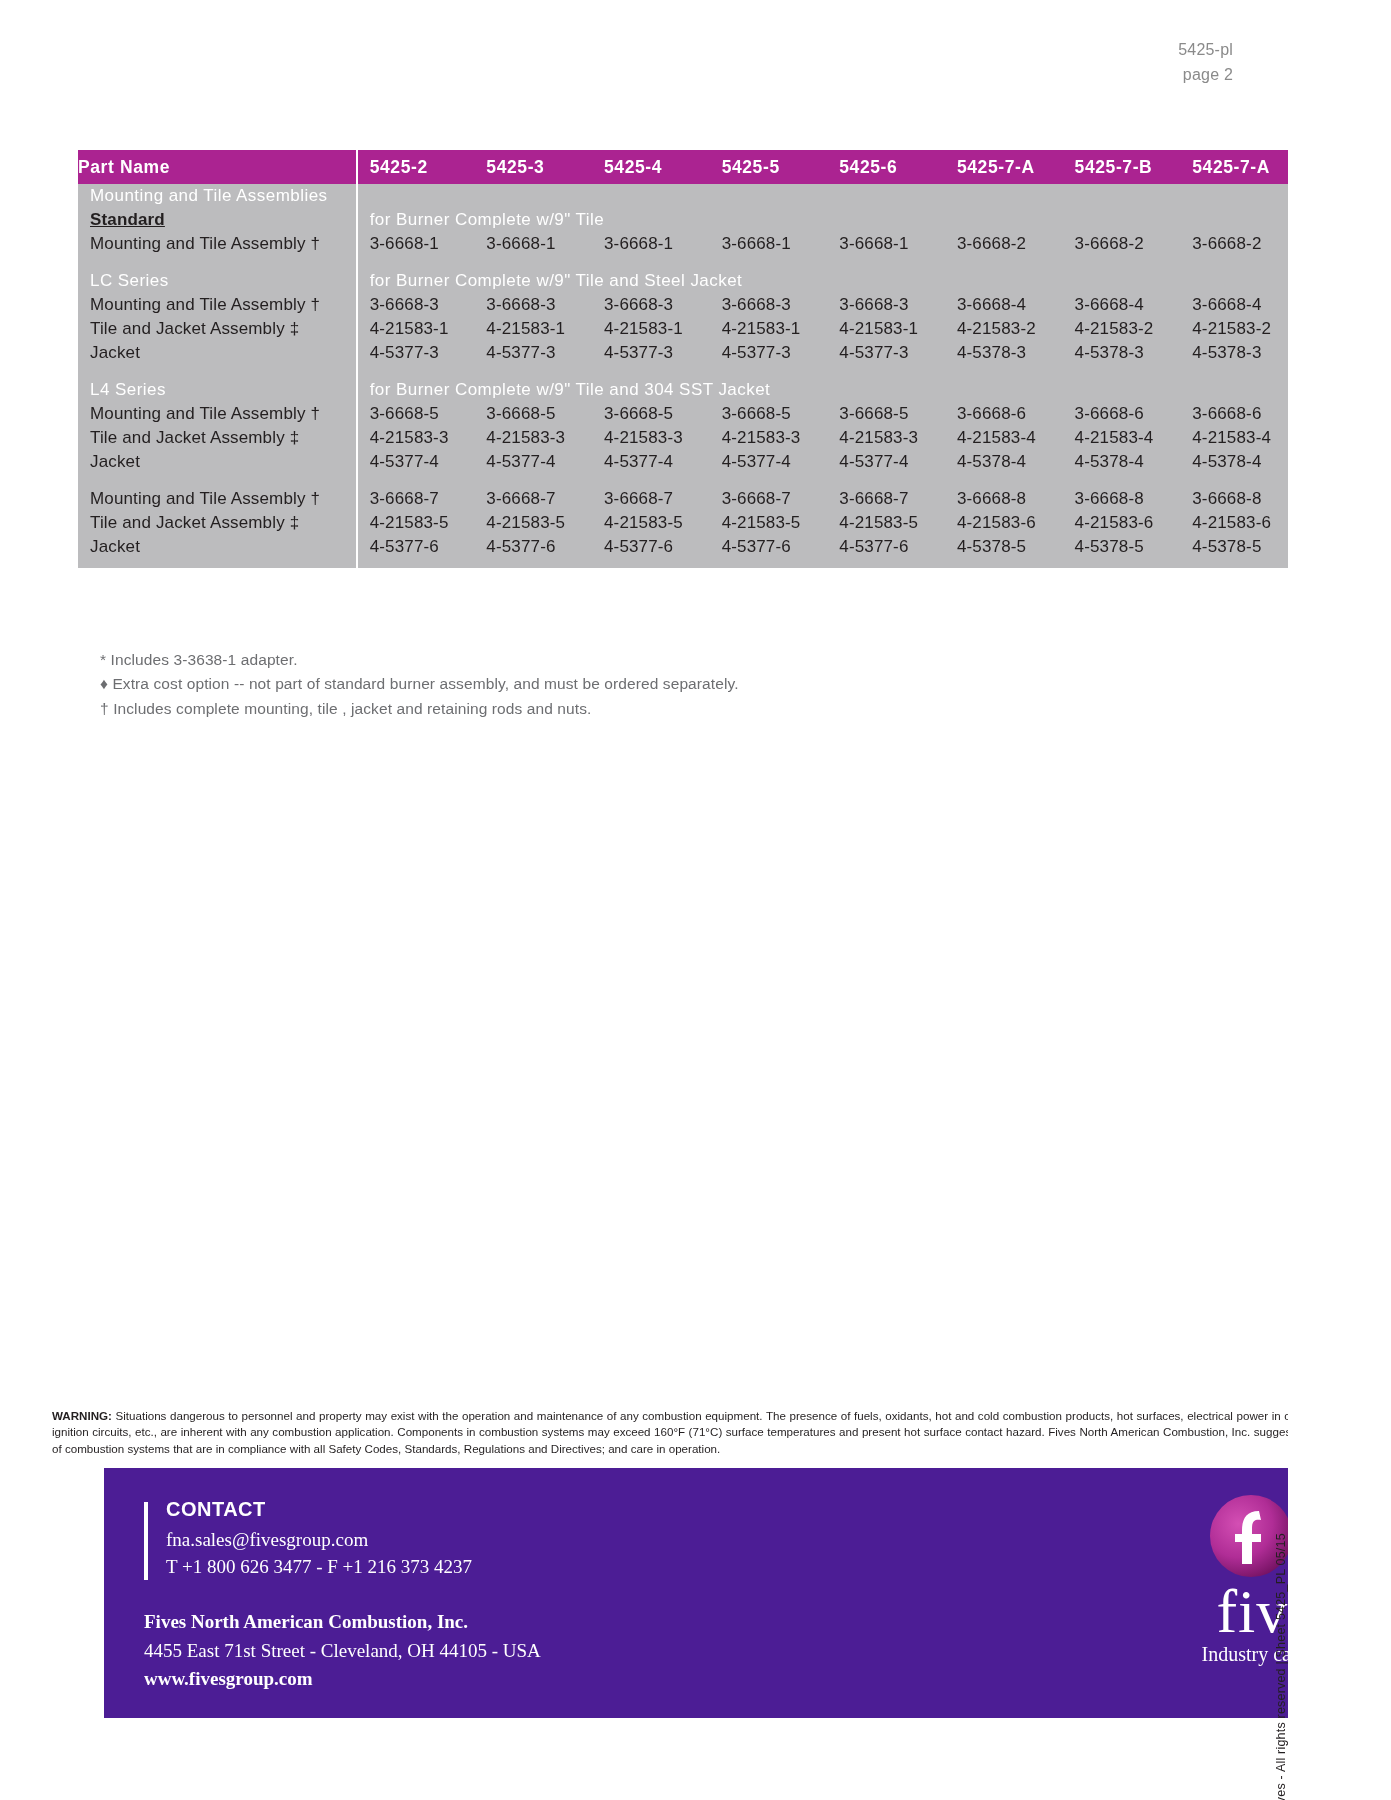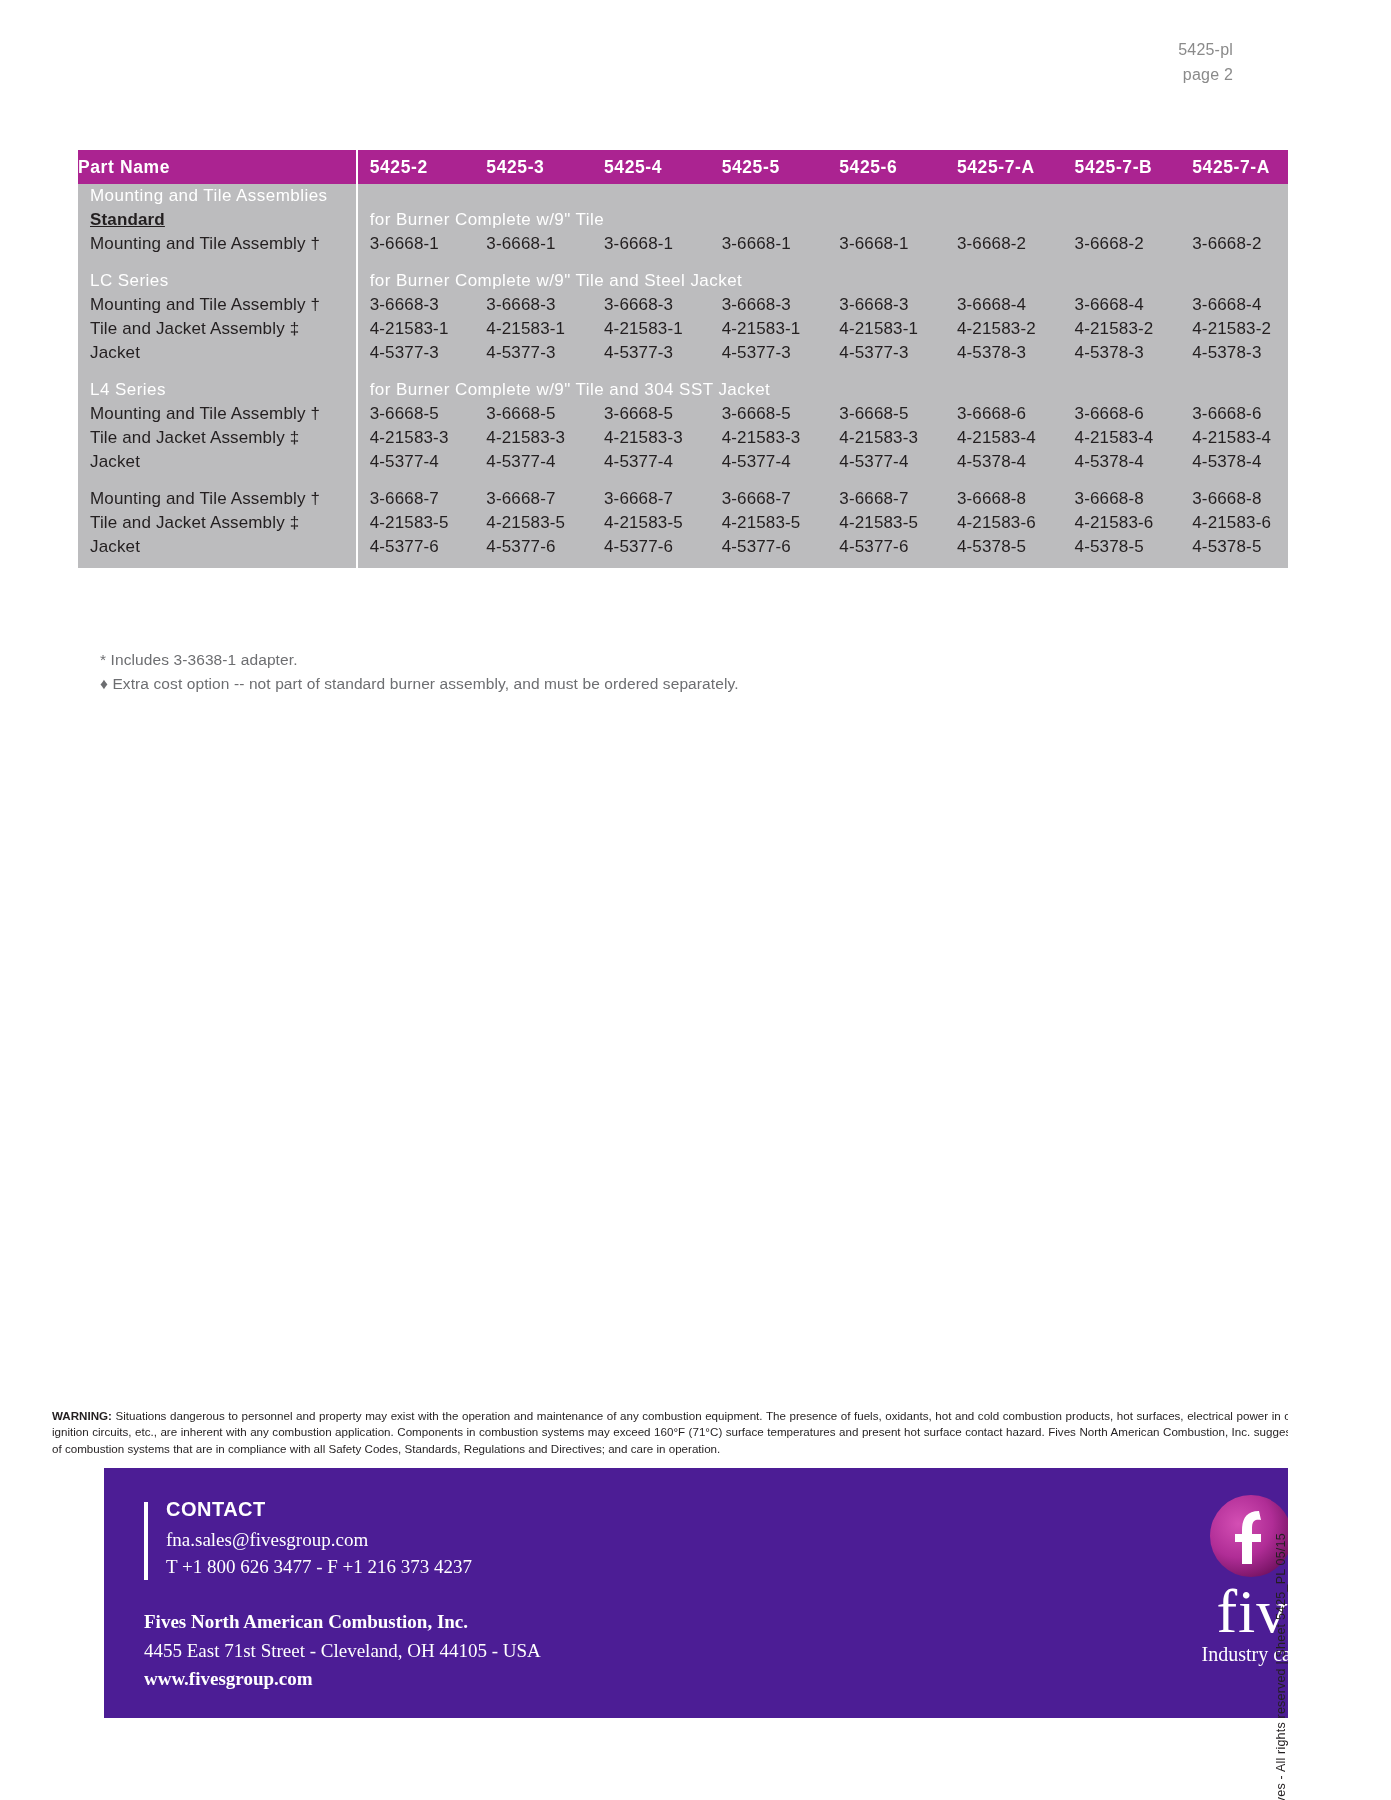--- a/index.html
+++ b/index.html
@@ -383,20 +383,21 @@
             <td></td>
             <td class="sep" colspan="8"></td>
           </tr>
       </tbody>
     </table>
   </div>
 
   <div class="footnotes">
     <div>*  Includes 3-3638-1 adapter.</div>
     <div>♦ Extra cost option -- not part of standard burner assembly, and must be ordered separately.</div>
+    <div>† Includes complete mounting, tile , jacket and retaining rods and nuts.</div>
   </div>
 
   <div class="warning"><b>WARNING:</b><span> Situations dangerous to personnel and property may exist with the operation and maintenance of any combustion equipment. The presence of fuels, oxidants, hot and cold combustion products, hot surfaces, electrical power in control and ignition circuits, etc., are inherent with any combustion application. Components in combustion systems may exceed 160°F (71°C) surface temperatures and present hot surface contact hazard. Fives North American Combustion, Inc. suggests the use of combustion systems that are in compliance with all Safety Codes, Standards, Regulations and Directives; and care in operation.</span></div>
 
   <div class="footer">
     <div class="contact-bar"></div>
     <div class="contact-block">
       <div class="contact-title">CONTACT</div>
       <div class="contact-line">fna.sales@fivesgroup.com</div>
       <div class="contact-line">T +1 800 626 3477 - F +1 216 373 4237</div>

